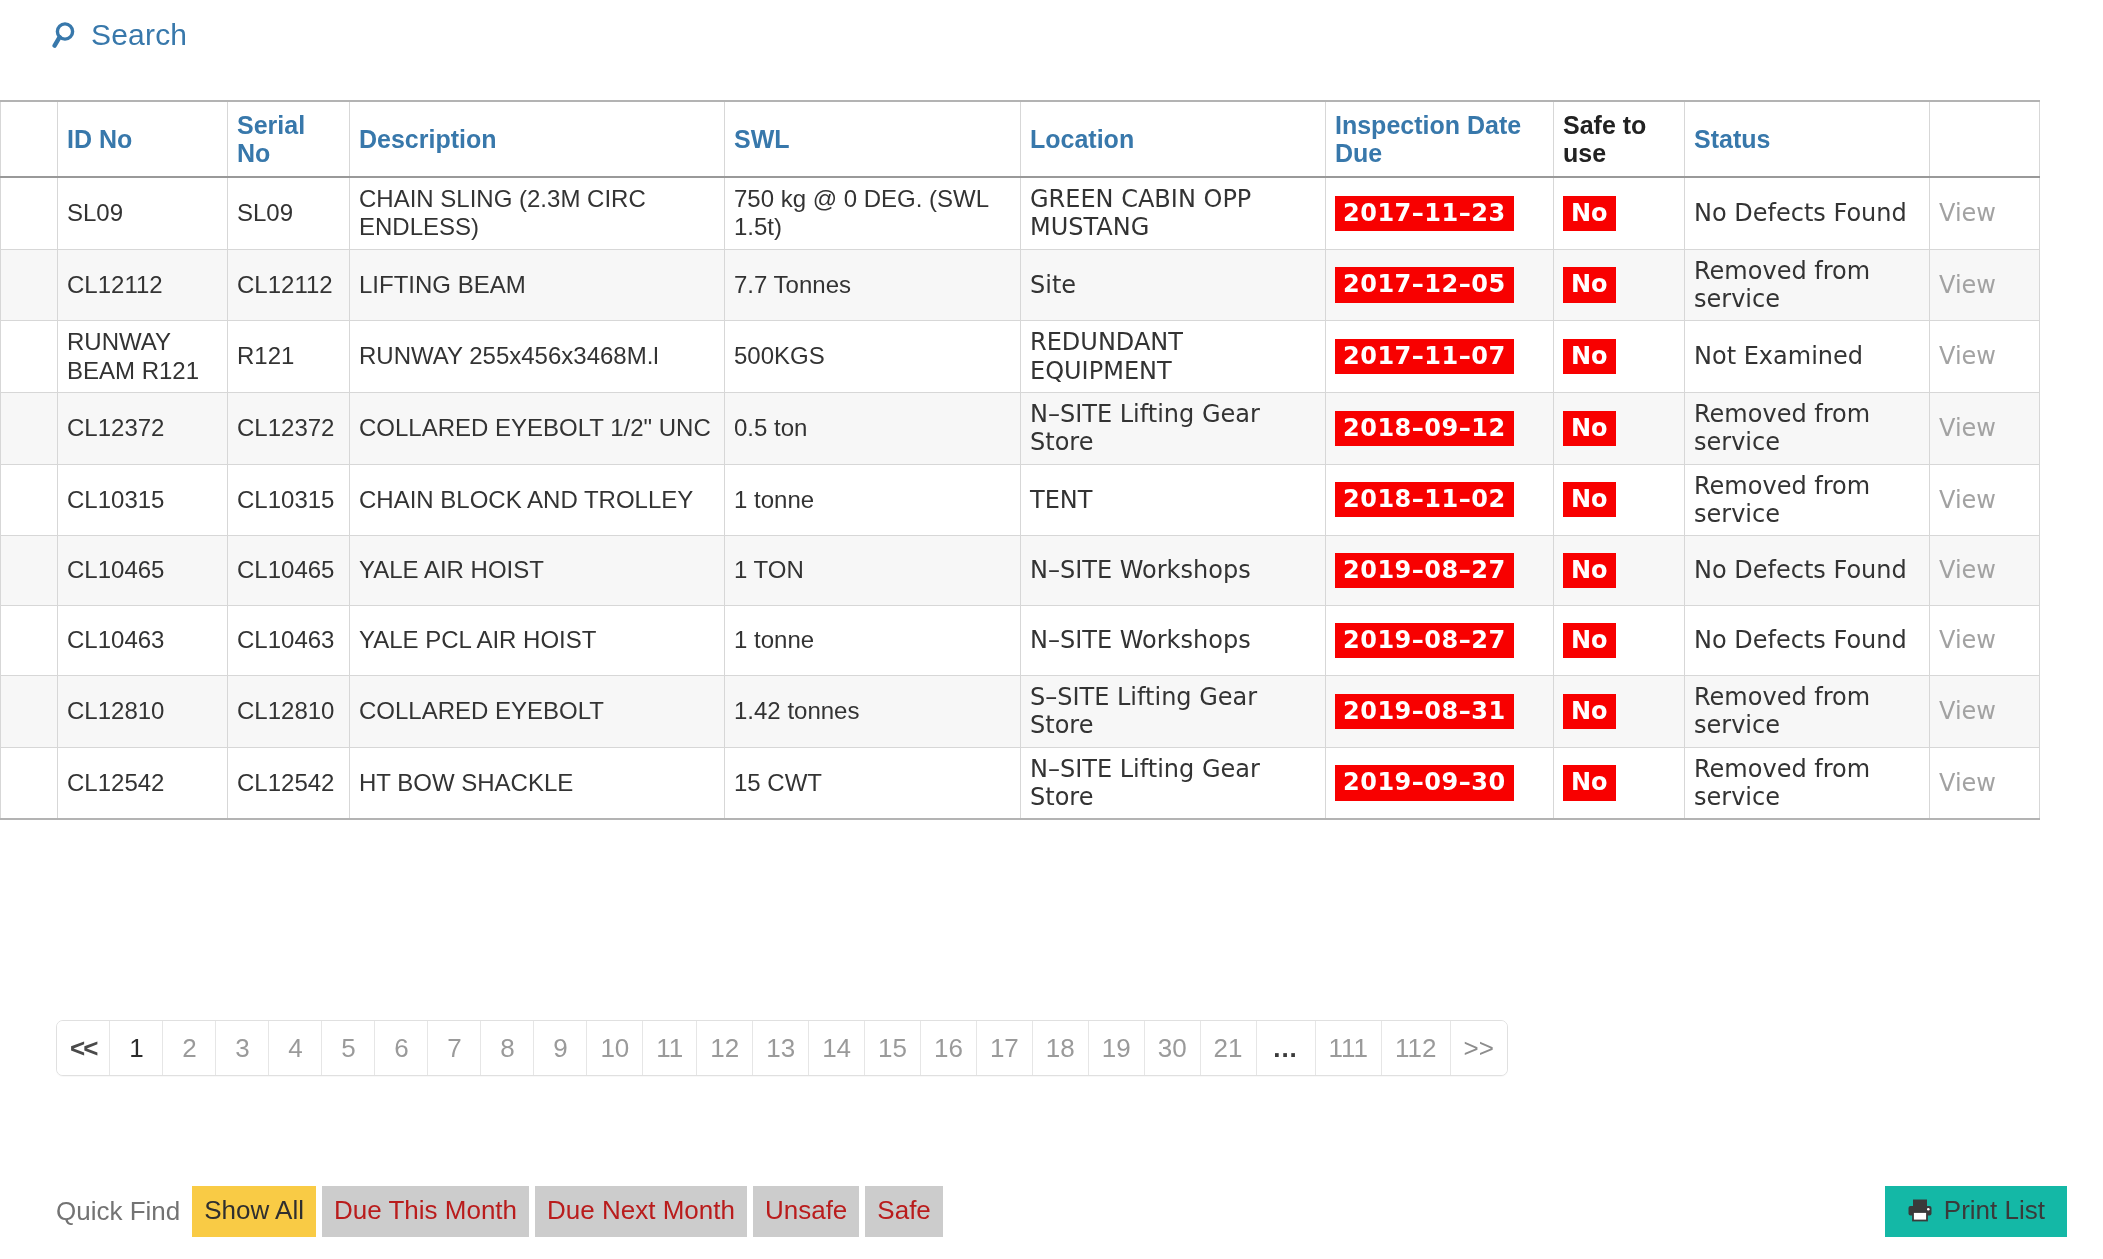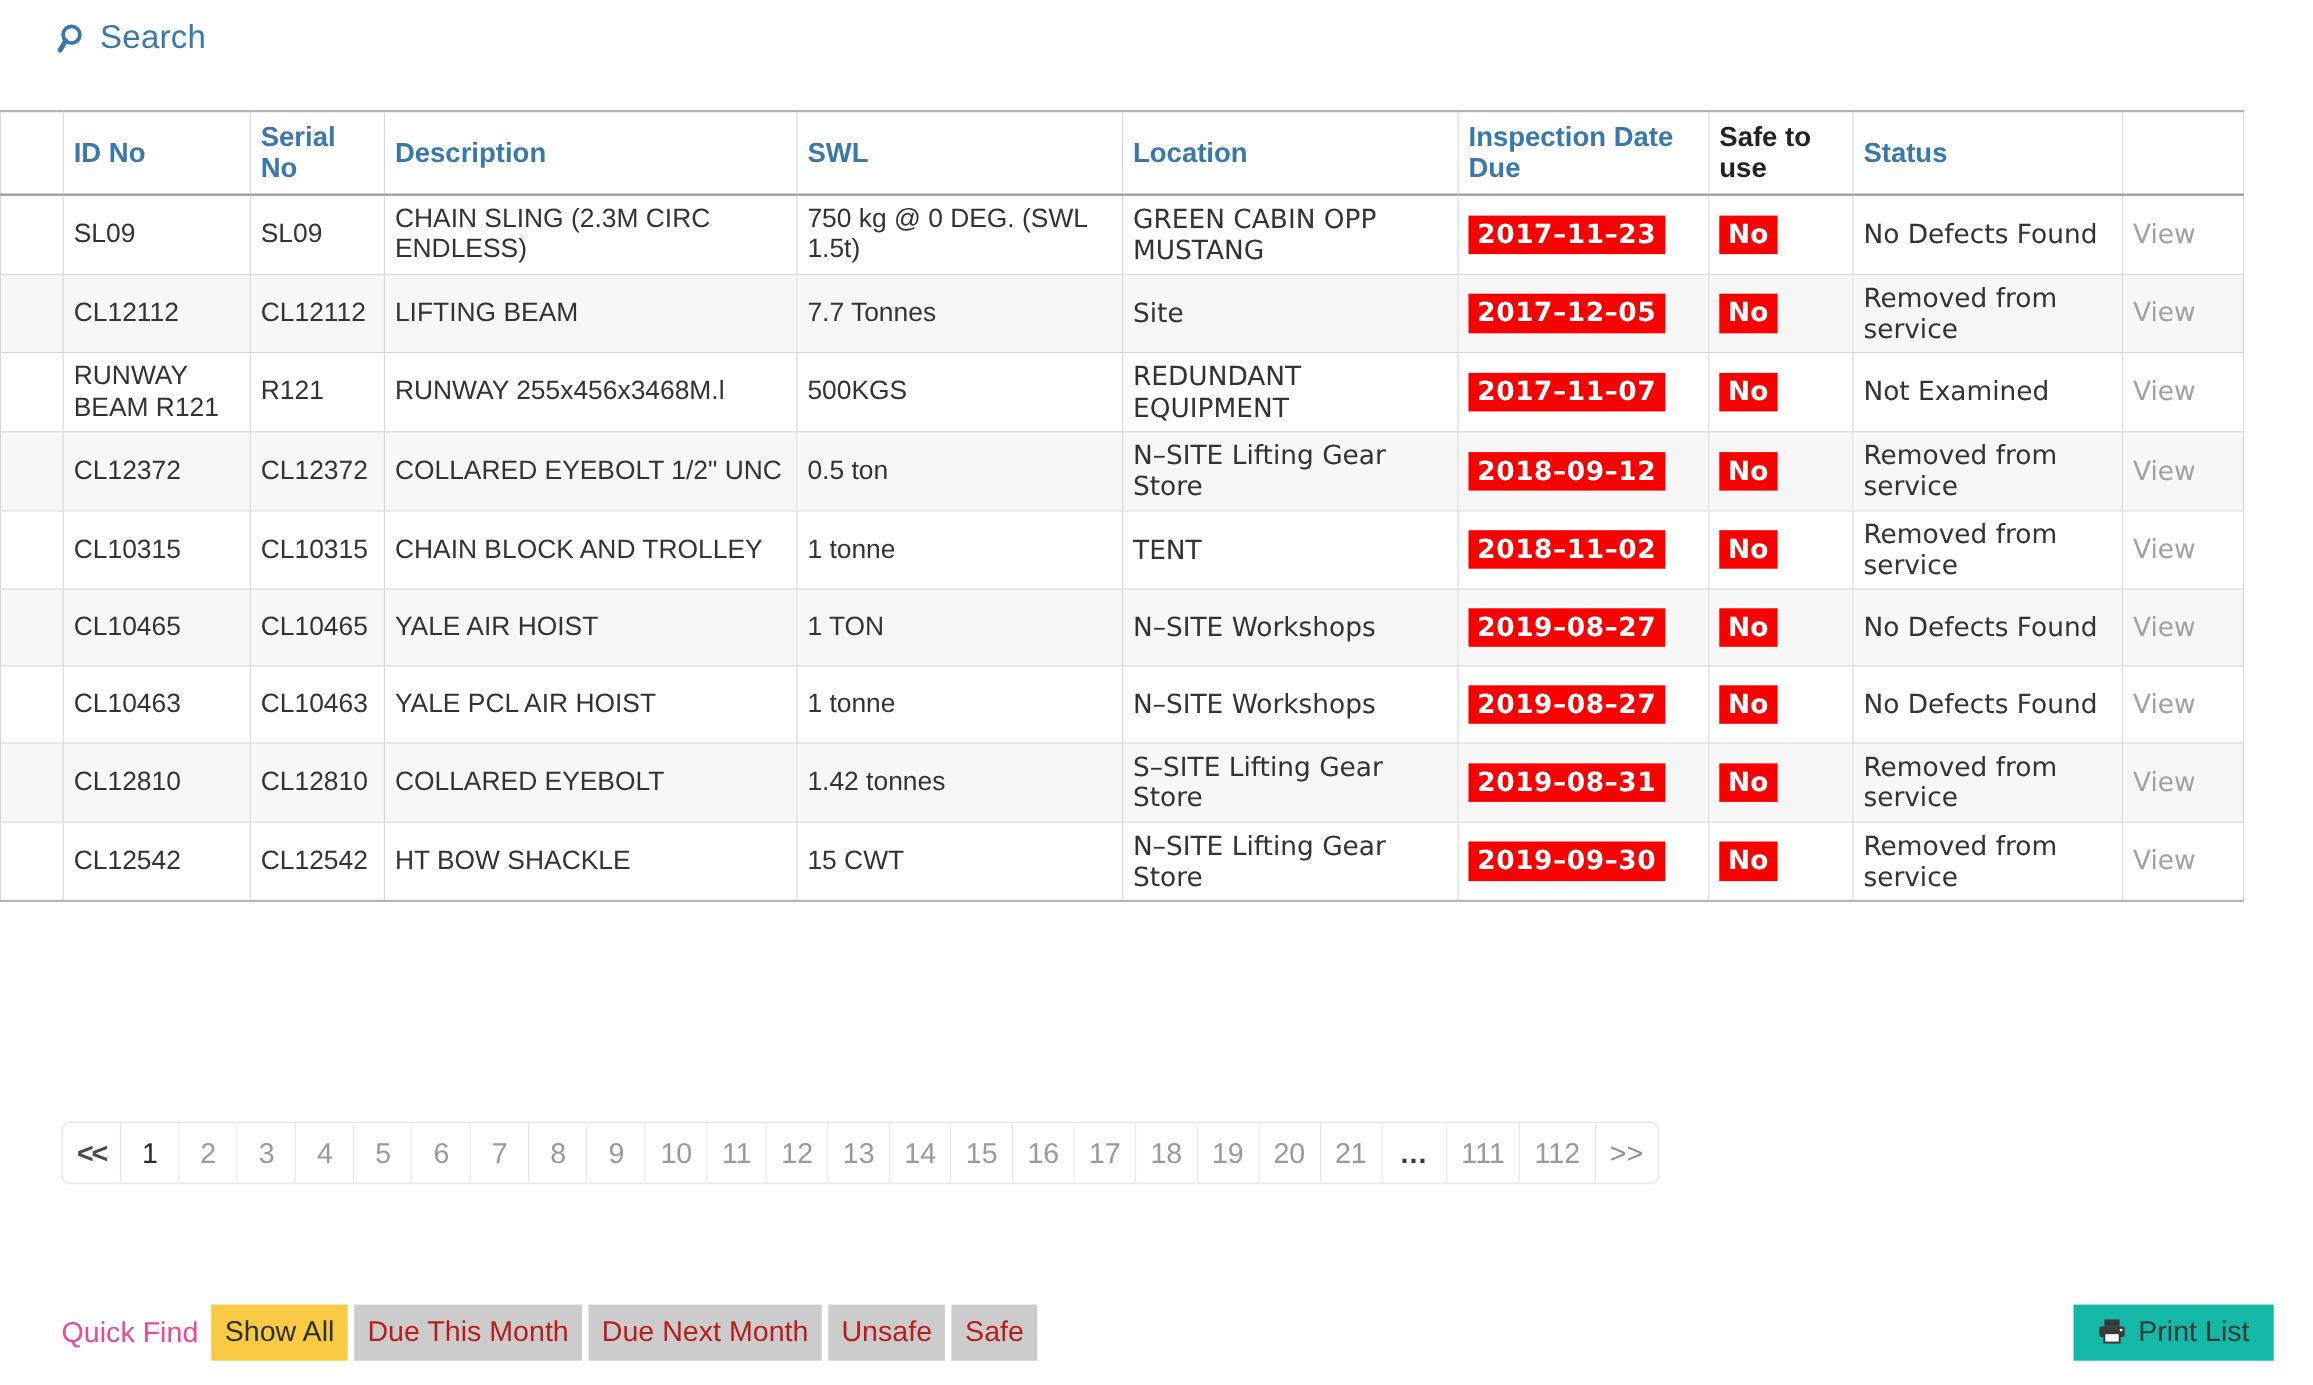--- a/index.html
+++ b/index.html
@@ -183,21 +183,21 @@
   .quickfind {
     position: absolute;
     left: 56px;
     top: 1186px;
     display: flex;
     align-items: stretch;
     gap: 6px;
   }
   .qf-label {
     font-size: 26px;
-    color: #ec4899;
+    color: #737373;
     display: flex;
     align-items: center;
     padding-right: 6px;
     font-family: "Liberation Sans", sans-serif;
   }
   .qf-btn {
     background: #cccccc;
     color: #b91c1c;
     font-size: 26px;
     padding: 10px 12px 12px 12px;
@@ -402,21 +402,21 @@
       <div class="pg">10</div>
       <div class="pg">11</div>
       <div class="pg">12</div>
       <div class="pg">13</div>
       <div class="pg">14</div>
       <div class="pg">15</div>
       <div class="pg">16</div>
       <div class="pg">17</div>
       <div class="pg">18</div>
       <div class="pg">19</div>
-      <div class="pg">20</div>
+      <div class="pg">30</div>
       <div class="pg">21</div>
       <div class="pg dots">...</div>
       <div class="pg">111</div>
       <div class="pg">112</div>
       <div class="pg arrow next">&gt;&gt;</div>
     </div>
 
   <div class="quickfind">
     <span class="qf-label">Quick Find</span>
     <span id="qf-buttons" style="display:flex; gap:6px;">

